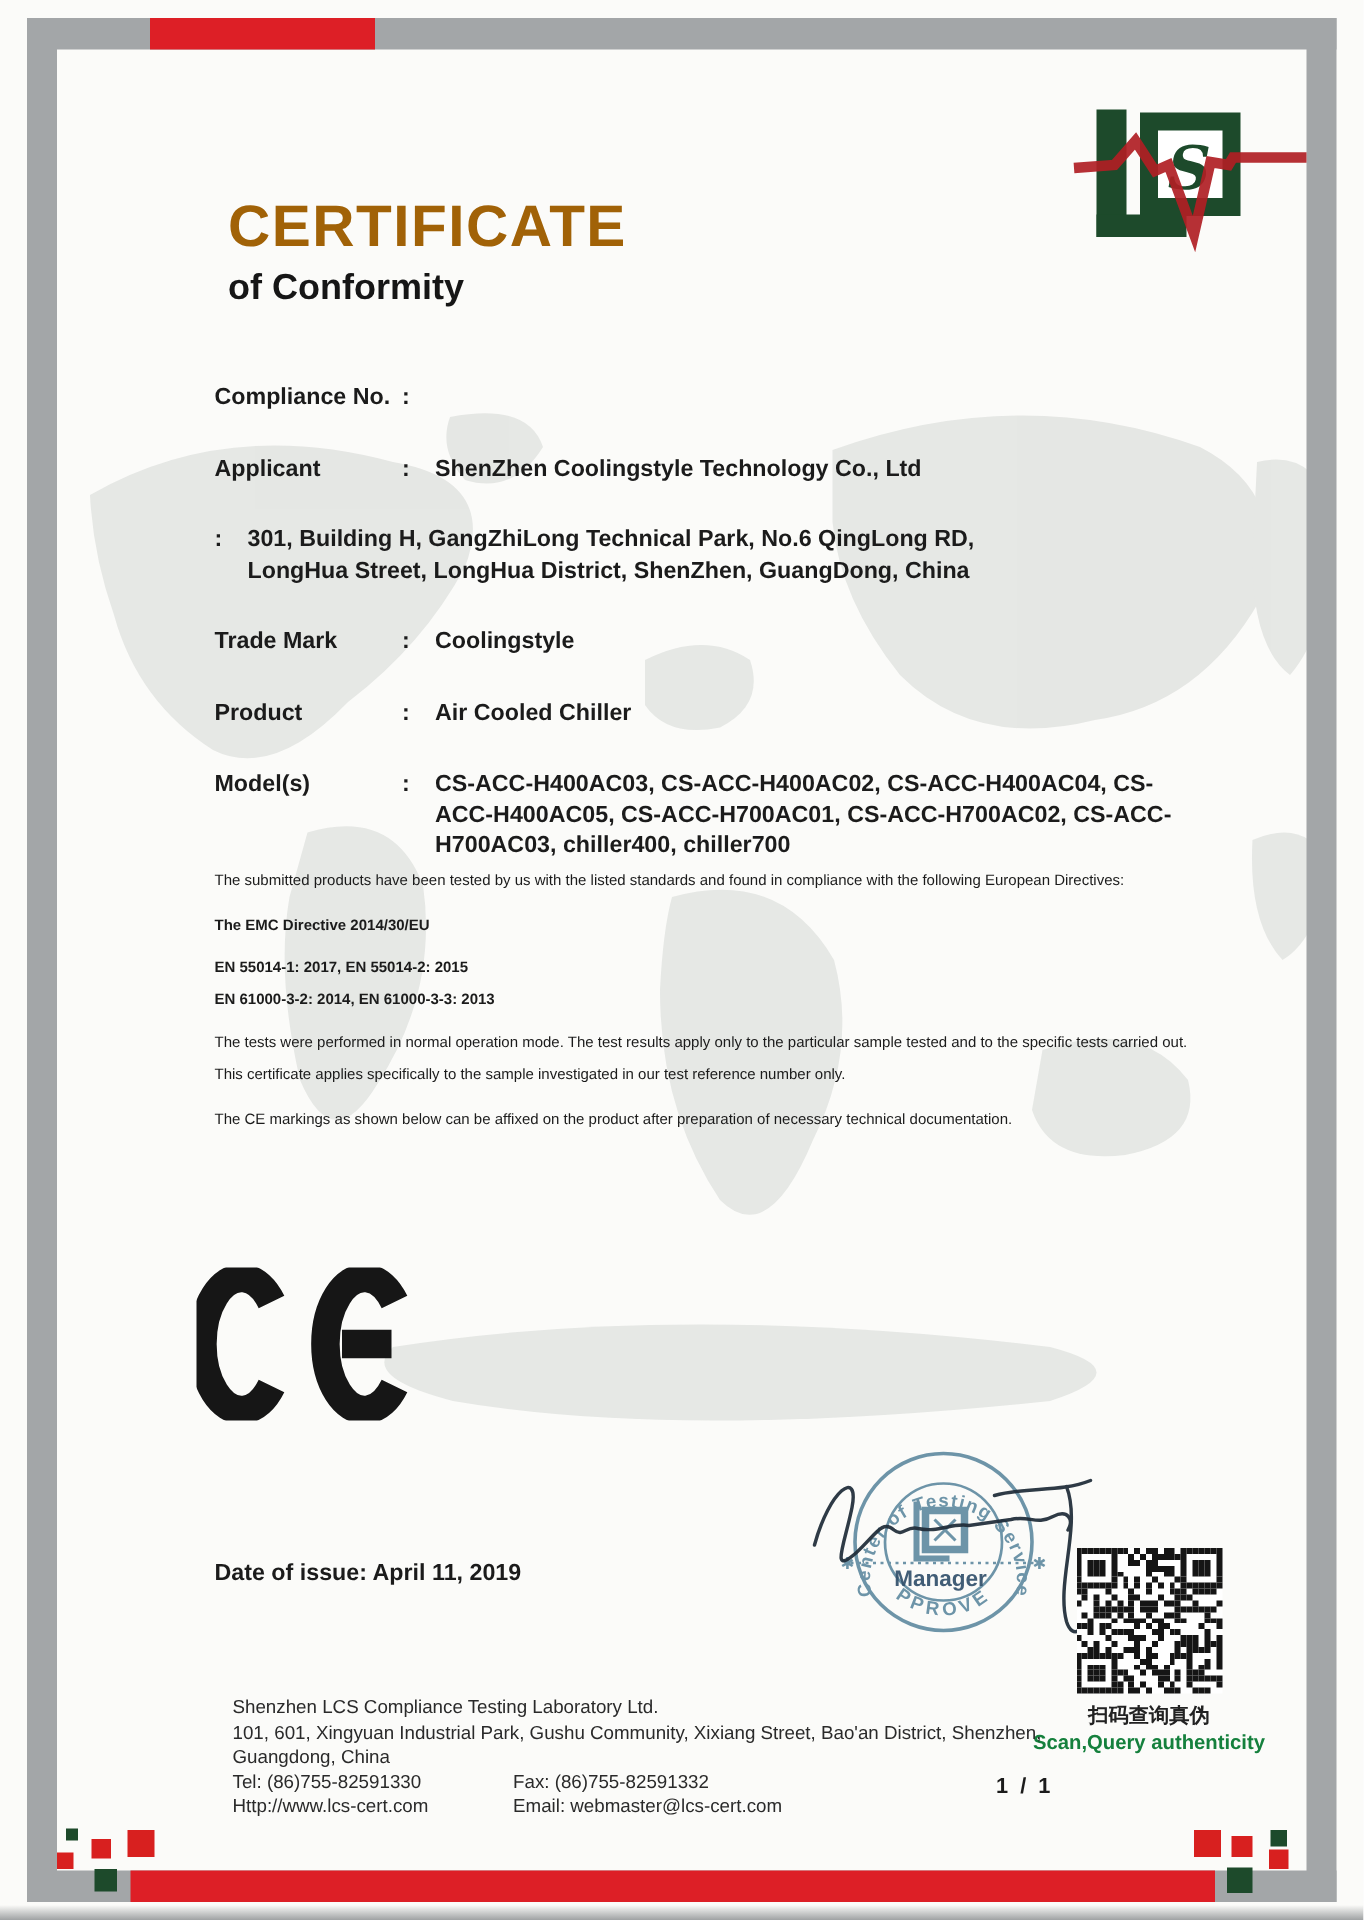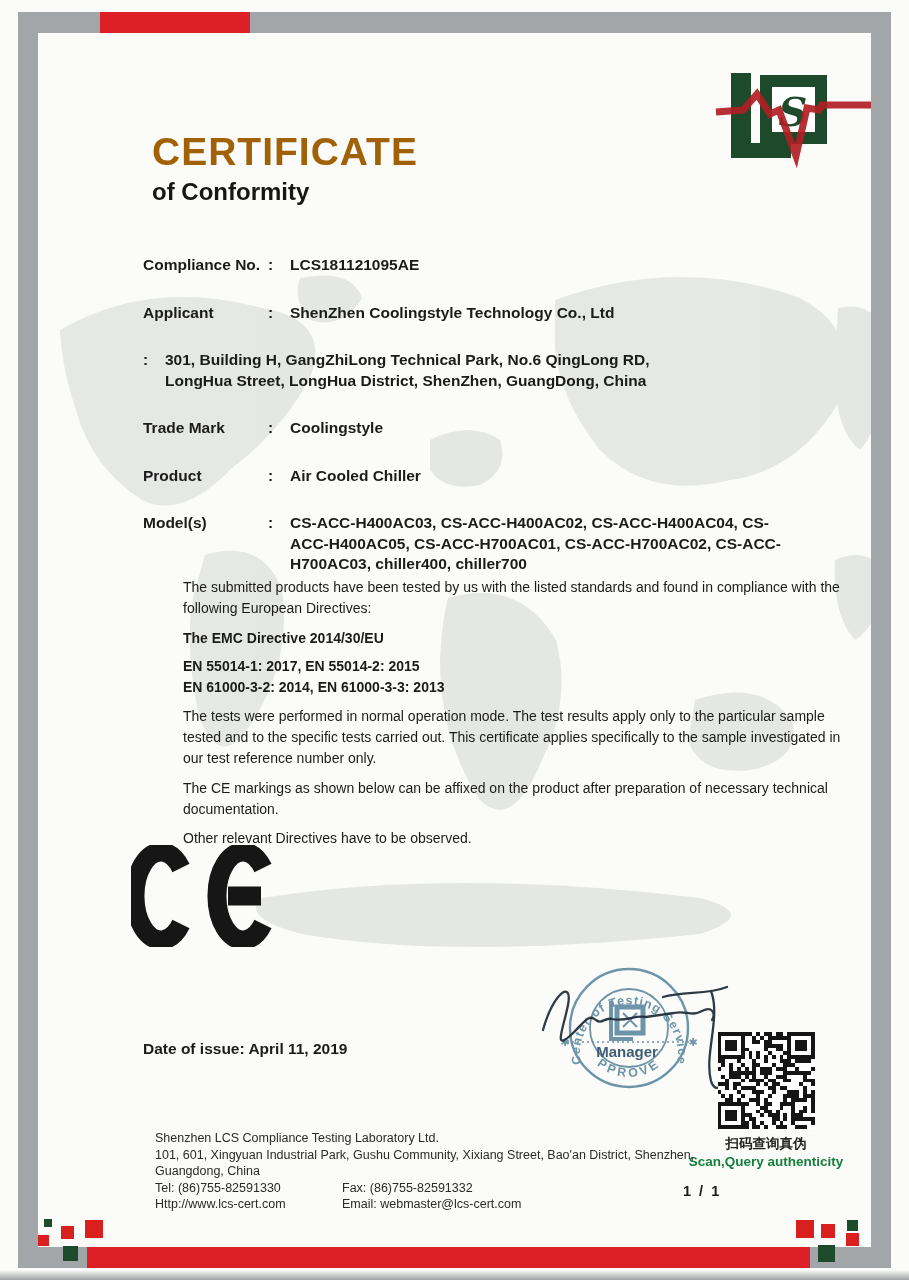--- a/index.html
+++ b/index.html
@@ -16,39 +16,39 @@
   
   .content{position:absolute;inset:0;z-index:1;}
   .title{position:absolute;left:152px;top:130px;}
   .title .t1{font-size:39px;font-weight:bold;letter-spacing:1px;color:#a16207;}
   .title .t2{font-size:24px;font-weight:bold;margin-top:4px;color:#161616;}
   .fields{position:absolute;left:143px;top:255px;width:680px;}
   .frow{display:flex;margin-bottom:27px;font-size:15.5px;font-weight:bold;line-height:20.5px;}
   .frow .lab{width:125px;flex:0 0 125px;}
   .frow .colon{width:22px;flex:0 0 22px;text-align:left;}
   .frow .val{width:505px;}
-  .paras{position:absolute;left:143px;top:577px;width:662px;font-size:14px;line-height:21px;margin-left:40px;}
+  .paras{position:absolute;left:143px;top:577px;width:662px;font-size:10px;line-height:21px;}
   .paras p{margin:0;}
   .p-intro{margin-bottom:9px !important;}
   .p-dir{font-weight:bold;margin-bottom:7px !important;}
   .p-std{font-weight:bold;margin-bottom:8px !important;}
   .p-tests{margin-bottom:9px !important;}
   .p-ce{margin-bottom:8px !important;}
   .ce-mark{position:absolute;left:131px;top:845px;}
   .date-line{position:absolute;left:143px;top:1040px;font-size:15.5px;font-weight:bold;}
   .stamp-wrap{position:absolute;left:515px;top:935px;width:240px;height:180px;}
   .qr-block{position:absolute;left:676px;top:1032px;width:180px;text-align:center;}
   .qr{width:97px;height:97px;margin:0 auto;display:grid;grid-template-columns:repeat(25,1fr);grid-template-rows:repeat(25,1fr);background:#fff;}
   .qr div.b{background:#151515;}
   .qr-cn{font-size:13.5px;font-weight:bold;margin-top:6px;color:#222;}
   .qr-en{font-size:13.5px;font-weight:bold;margin-top:1px;color:#15803d;}
   .footer{position:absolute;left:155px;top:1130px;width:575px;font-size:12.5px;line-height:16.5px;color:#2a2a2a;}
   .frow2{display:flex;}
   .frow2 .c1{width:187px;flex:0 0 187px;}
-  .pagenum{position:absolute;left:683px;top:1183px;font-size:14.5px;font-weight:bold;letter-spacing:2px;}
+  .pagenum{position:absolute;left:664px;top:1183px;font-size:14.5px;font-weight:bold;letter-spacing:2px;}
   .logo-wrap{position:absolute;left:713px;top:60px;width:175px;height:124px;}
   .scan-shadow{position:absolute;left:0;right:0;bottom:0;height:10px;background:linear-gradient(to bottom,rgba(120,125,128,0),rgba(110,114,117,.65));z-index:3;}
 </style>
 </head>
 <body>
 
 <div class="page">
 
   <svg class="map" width="909" height="1280" viewBox="0 0 909 1280">
     <g fill="#d9dbd8" opacity="0.62">
@@ -97,21 +97,20 @@
 
     <div class="title">
       <div class="t1">CERTIFICATE</div>
       <div class="t2">of Conformity</div>
     </div>
 
     <div class="fields">
       <div class="frow">
         <div class="lab">Compliance No.</div>
         <div class="colon">:</div>
-        <div class="val">LCS181121095AE</div>
       </div>
       <div class="frow">
         <div class="lab">Applicant</div>
         <div class="colon">:</div>
         <div class="val">ShenZhen Coolingstyle Technology Co., Ltd</div>
       </div>
       <div class="frow">
         <div class="colon">:</div>
         <div class="val">301, Building H, GangZhiLong Technical Park, No.6 QingLong RD, LongHua Street, LongHua District, ShenZhen, GuangDong, China</div>
       </div>
@@ -131,21 +130,20 @@
         <div class="val">CS-ACC-H400AC03, CS-ACC-H400AC02, CS-ACC-H400AC04, CS-ACC-H400AC05, CS-ACC-H700AC01, CS-ACC-H700AC02, CS-ACC-H700AC03, chiller400, chiller700</div>
       </div>
     </div>
 
     <div class="paras">
       <p class="p-intro">The submitted products have been tested by us with the listed standards and found in compliance with the following European Directives:</p>
       <p class="p-dir">The EMC Directive 2014/30/EU</p>
       <p class="p-std"><span>EN 55014-1: 2017, EN 55014-2: 2015</span><br><span>EN 61000-3-2: 2014, EN 61000-3-3: 2013</span></p>
       <p class="p-tests">The tests were performed in normal operation mode. The test results apply only to the particular sample tested and to the specific tests carried out. This certificate applies specifically to the sample investigated in our test reference number only.</p>
       <p class="p-ce">The CE markings as shown below can be affixed on the product after preparation of necessary technical documentation.</p>
-      <p>Other relevant Directives have to be observed.</p>
     </div>
 
     <div class="ce-mark">
       <svg width="150" height="102" viewBox="0 0 150 100">
         <g stroke="#161616" stroke-width="19" fill="none">
           <path d="M 50 22 A 26 44 0 1 0 50 78"></path>
           <path d="M 132 22 A 26 44 0 1 0 132 78"></path>
         </g>
         <rect x="97" y="40.5" width="33" height="19" fill="#161616"></rect>
       </svg>

